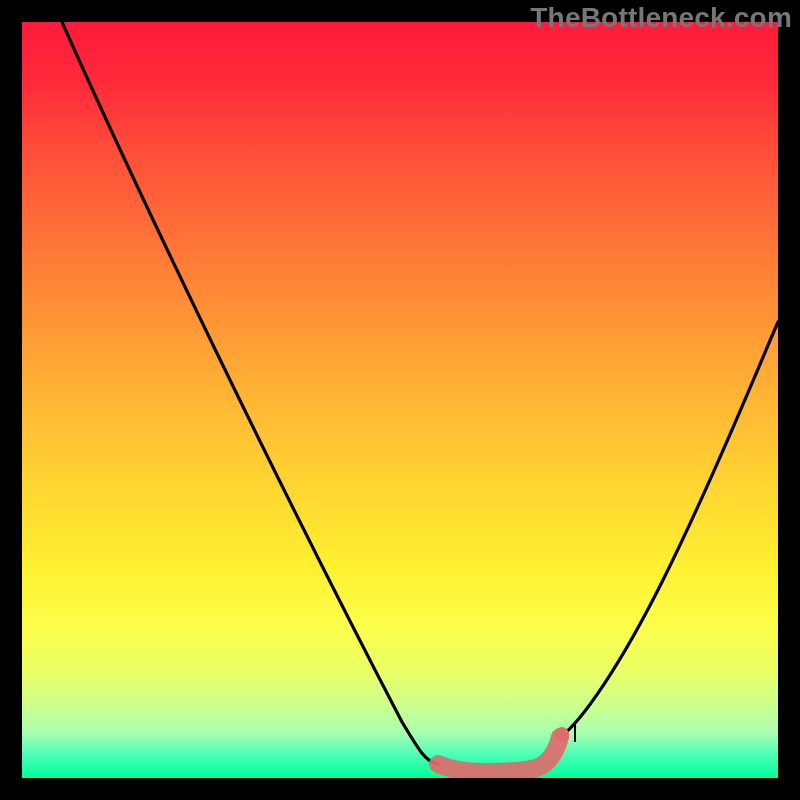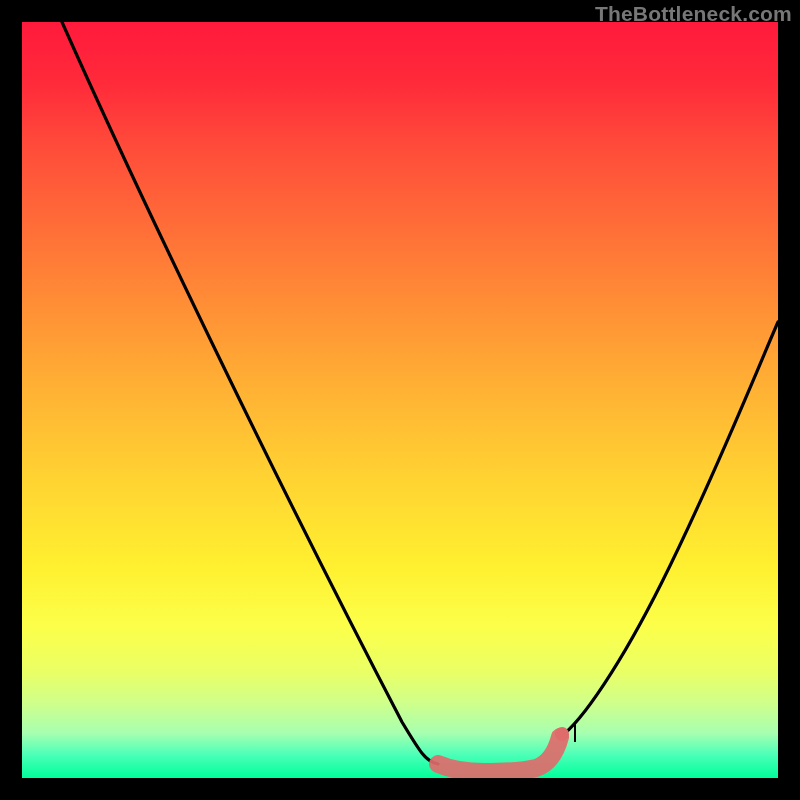--- a/index.html
+++ b/index.html
@@ -45,21 +45,21 @@
       #a8ffb0 94%,
       #4affb8 97%,
       #00ff9a 100%
     );
   }
   .watermark {
     position: absolute;
     top: 2px;
     right: 8px;
     color: #777;
-    font-size: 21px;
+    font-size: 28px;
     font-weight: 600;
     letter-spacing: 0.2px;
     user-select: none;
   }
   svg.curve {
     position: absolute;
     inset: 0;
     width: 756px;
     height: 756px;
   }

